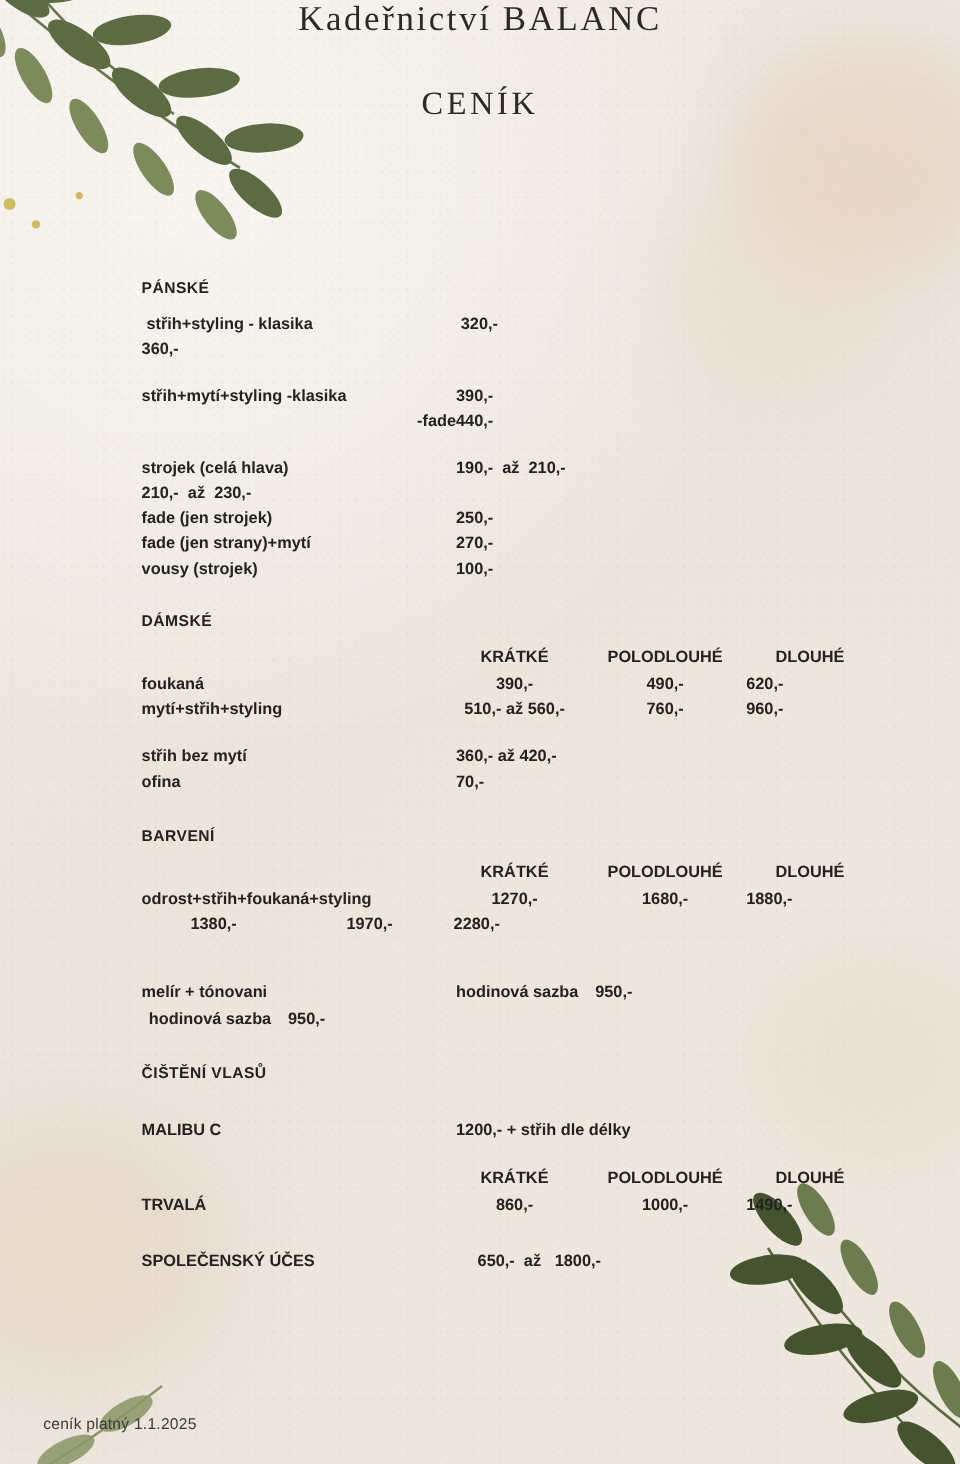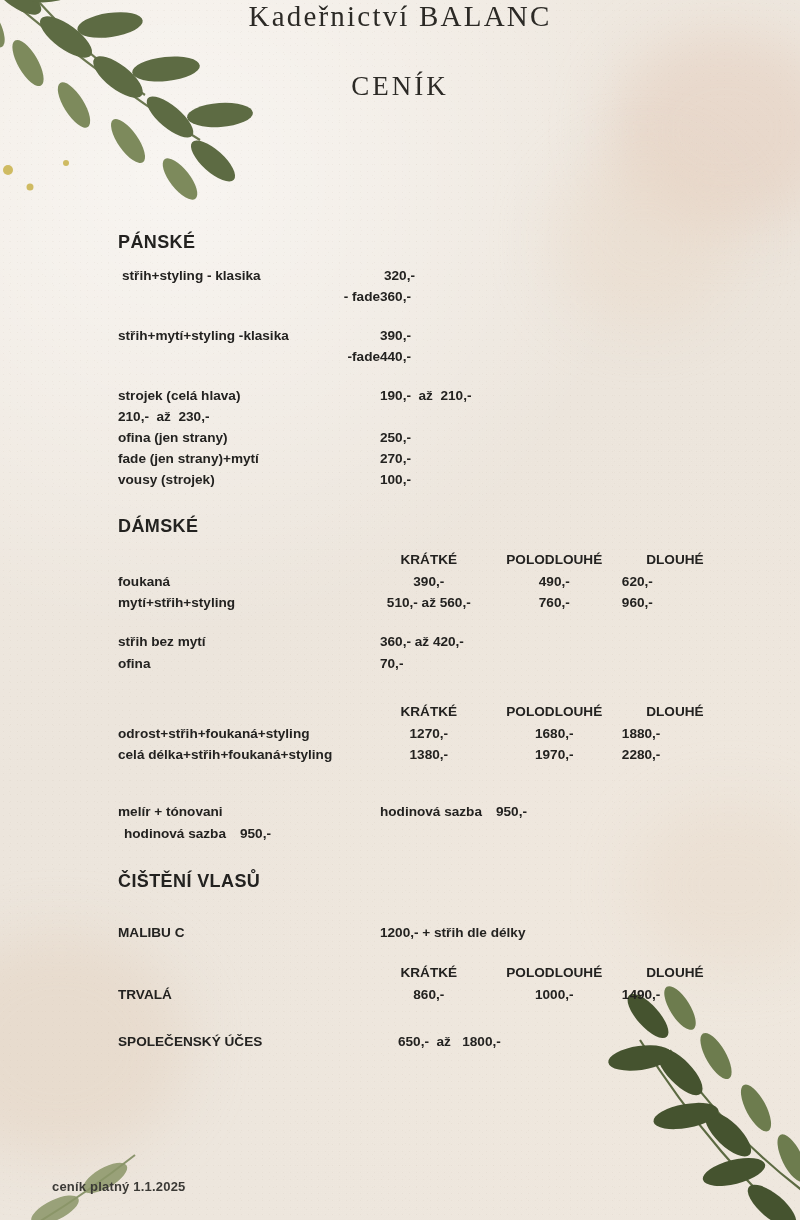--- a/index.html
+++ b/index.html
@@ -82,21 +82,21 @@
     position: absolute;
     left: 118px;
     top: 232px;
     width: 610px;
     color: #232220;
     font-size: 13.6px;
     font-weight: bold;
   }
 
   .section-head {
-    font-size: 18px;
+    font-size: 13px;
     font-weight: bold;
     letter-spacing: .4px;
     margin: 0 0 12px 0;
   }
   .gap-sm { height: 10px; }
   .gap-md { height: 18px; }
   .gap-lg { height: 26px; }
 
   .row {
     display: flex;
@@ -127,24 +127,24 @@
   .grid-row .c1 { width: 120px; text-align: center; }
   .grid-row .c2 { width: 140px; text-align: center; }
   .grid-row .c3 { width: 110px; text-align: left; }
 
   .simple-row { display: flex; line-height: 22px; white-space: pre; }
   .simple-row .label { width: 262px; }
   .simple-row .val { }
 
   .footer {
     position: absolute;
-    left: 52px;
+    left: 36px;
     bottom: 26px;
     font-size: 13px;
-    font-weight: bold;
+    font-weight: normal;
     color: #3b3a36;
     letter-spacing: .2px;
     z-index: 6;
   }
 </style>
 </head>
 <body>
 
 <div class="page">
 
@@ -228,21 +228,20 @@
 
     <div class="menu">
 
       <div class="section-head">PÁNSKÉ</div>
 
       <div class="row">
         <span class="label indent">střih+styling - klasika</span>
         <span class="c1">320,-</span>
       </div>
       <div class="row">
-        <span class="label right">- fade</span>
         <span class="c1">360,-</span>
       </div>
 
       <div class="gap-md"></div>
 
       <div class="row">
         <span class="label">střih+mytí+styling -klasika</span>
         <span class="c1">390,-</span>
       </div>
       <div class="row">
@@ -253,21 +252,21 @@
       <div class="gap-md"></div>
 
       <div class="row">
         <span class="label">strojek (celá hlava)</span>
         <span class="c1">190,-  až  210,-</span>
       </div>
       <div class="row">
         <span class="c1">210,-  až  230,-</span>
       </div>
       <div class="row">
-        <span class="label">ofina (jen strany)</span>
+        <span class="label">fade (jen strojek)</span>
         <span class="c1">250,-</span>
       </div>
       <div class="row">
         <span class="label">fade (jen strany)+mytí</span>
         <span class="c1">270,-</span>
       </div>
       <div class="row">
         <span class="label">vousy (strojek)</span>
         <span class="c1">100,-</span>
       </div>
@@ -302,36 +301,36 @@
         <span class="label">střih bez mytí</span>
         <span class="val">360,- až 420,-</span>
       </div>
       <div class="simple-row">
         <span class="label">ofina</span>
         <span class="val">70,-</span>
       </div>
 
       <div class="gap-lg"></div>
 
+      <div class="section-head">BARVENÍ</div>
 
       <div class="cols-head">
         <span class="label"></span>
         <span class="c1">KRÁTKÉ</span>
         <span class="c2">POLODLOUHÉ</span>
         <span class="c3">DLOUHÉ</span>
       </div>
 
       <div class="grid-row">
         <span class="label">odrost+střih+foukaná+styling</span>
         <span class="c1">1270,-</span>
         <span class="c2">1680,-</span>
         <span class="c3">1880,-</span>
       </div>
       <div class="grid-row">
-        <span class="label">celá délka+střih+foukaná+styling</span>
         <span class="c1">1380,-</span>
         <span class="c2">1970,-</span>
         <span class="c3">2280,-</span>
       </div>
 
       <div class="gap-lg"></div>
 
 
       <div class="gap-sm"></div>
 

